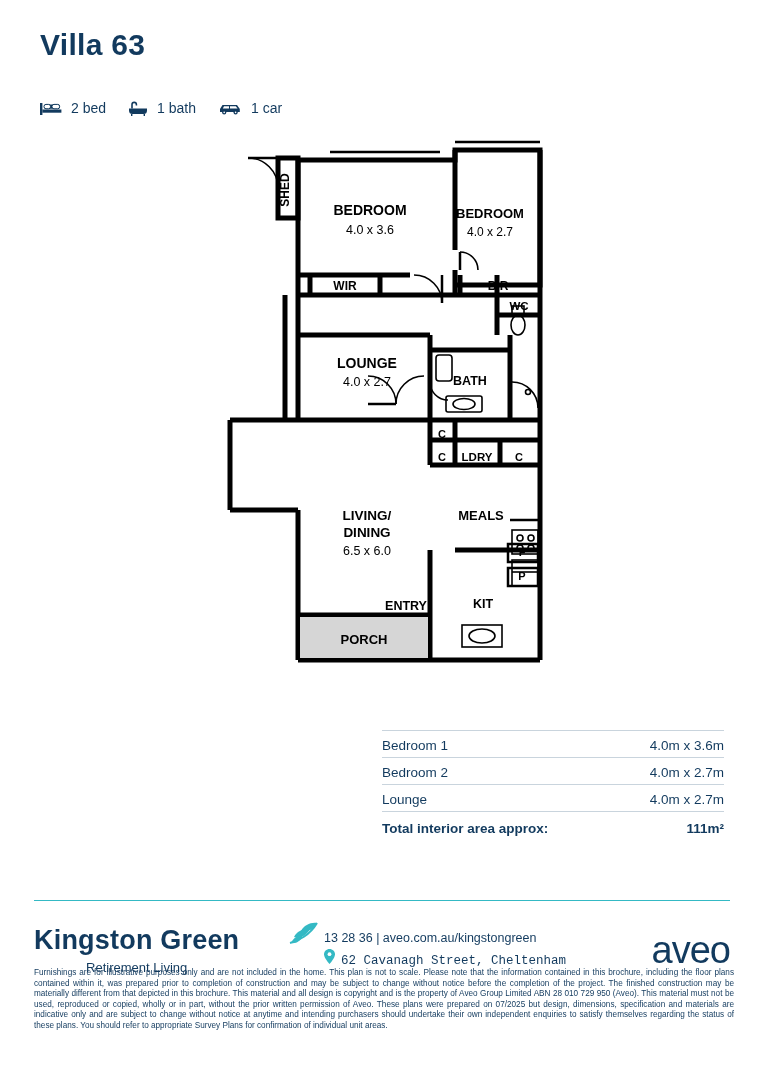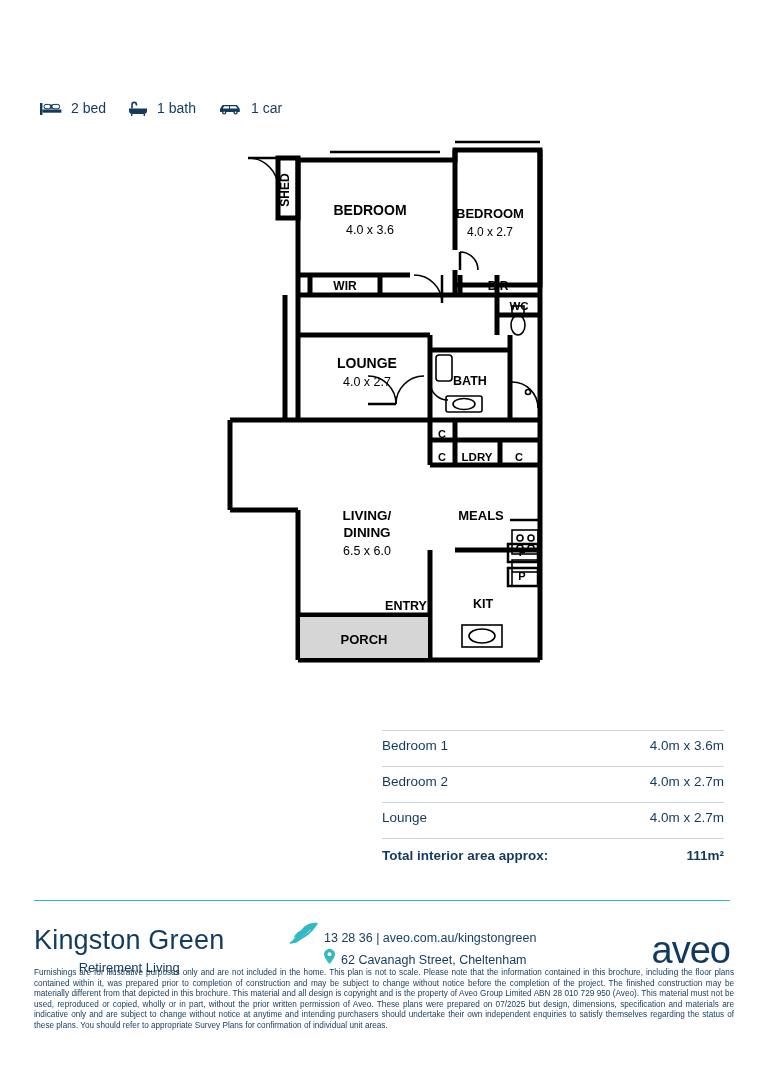--- a/index.html
+++ b/index.html
@@ -29,67 +29,68 @@
   .plan { position: absolute; left: 0; top: 120px; width: 764px; height: 580px; }
   .plan svg { display: block; }
 
   
   .schedule {
     position: absolute; left: 382px; top: 730px; width: 342px;
     font-size: 13.5px; color: #123a5e;
   }
   .sched-row {
     display: flex; justify-content: space-between;
-    padding: 7px 0 13px 0;
+    padding: 7px 0 4px 0;
     border-bottom: 1px solid #c9d4dd;
   }
   .sched-row:first-child { border-top: 1px solid #c9d4dd; }
   .sched-total {
     display: flex; justify-content: space-between;
     padding: 9px 0 0 0; font-weight: bold; font-size: 13.5px;
   }
 
   
   .rule-top {
     position: absolute; left: 34px; top: 900px; width: 696px;
     border-top: 1.5px solid #34b9c4;
   }
   .footer { position: absolute; left: 34px; top: 915px; width: 696px; }
   .brand {
     position: absolute; left: 0; top: 10px;
   }
   .brand-name {
-    font-size: 27px; font-weight: normal; color: #123a5e; letter-spacing: .2px;
+    font-size: 27px; font-weight: bold; color: #123a5e; letter-spacing: .2px;
     white-space: nowrap;
   }
   .brand-sub { font-size: 13px; color: #123a5e; margin-top: 4px; text-align: center; }
   .leaf { position: absolute; left: 250px; top: -8px; }
 
   .contact {
     position: absolute; left: 290px; top: 12px;
     font-size: 12.5px; color: #123a5e; line-height: 22px;
   }
   .contact .line1 { font-weight: normal; }
-  .contact .line2 { display: flex; gap: 6px; }
+  .contact .line2 { display: flex; align-items: center; gap: 6px; font-family: Liberation Mono, monospace; }
 
   .aveo {
     position: absolute; right: 0; top: 14px;
     font-size: 38px; font-weight: normal; color: #123a5e; letter-spacing: -1px;
   }
 
   .disclaimer {
     position: absolute; left: 34px; top: 968px; width: 700px;
     font-size: 8.2px; line-height: 10.6px; color: #123a5e; text-align: justify;
   }
 </style>
 </head>
 <body>
 
 <div class="page">
 
+  <div class="title">Villa 63</div>
 
   <div class="specs">
     <div class="spec">
       <span>
         <svg width="22" height="15" viewBox="0 0 22 15">
           <rect x="0" y="2" width="2.4" height="12" fill="#123a5e"></rect>
           <rect x="2.4" y="8.5" width="19" height="3.2" fill="#123a5e"></rect>
           <rect x="4" y="3.4" width="16" height="4.4" rx="2" fill="#123a5e"></rect>
           <rect x="4" y="3.4" width="6.5" height="4.4" rx="2" fill="#ffffff" stroke="#123a5e" stroke-width="1"></rect>
           <rect x="12" y="3.4" width="7.6" height="4.4" rx="2" fill="#ffffff" stroke="#123a5e" stroke-width="1"></rect>

